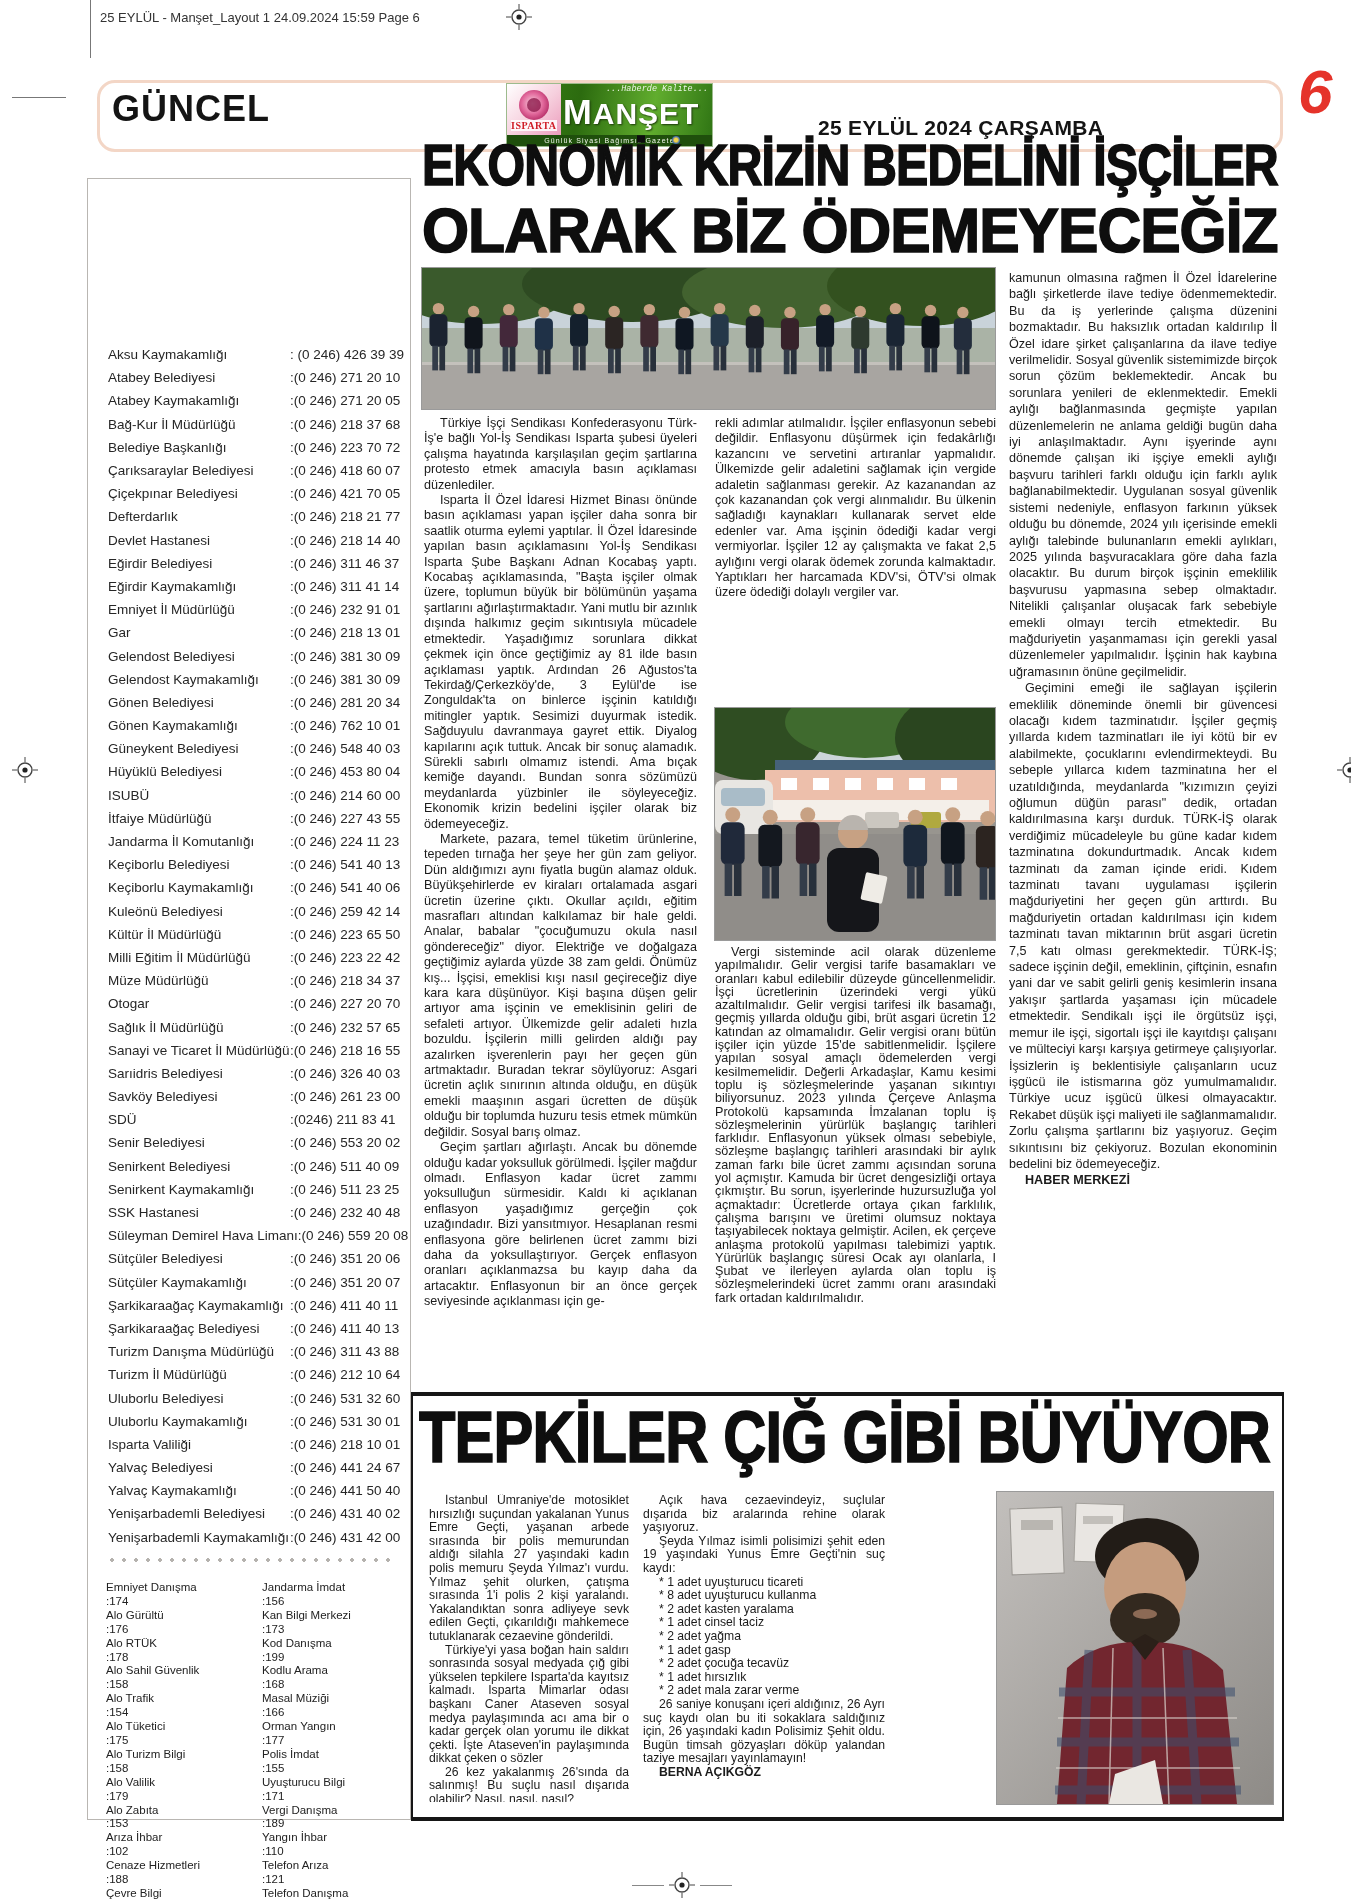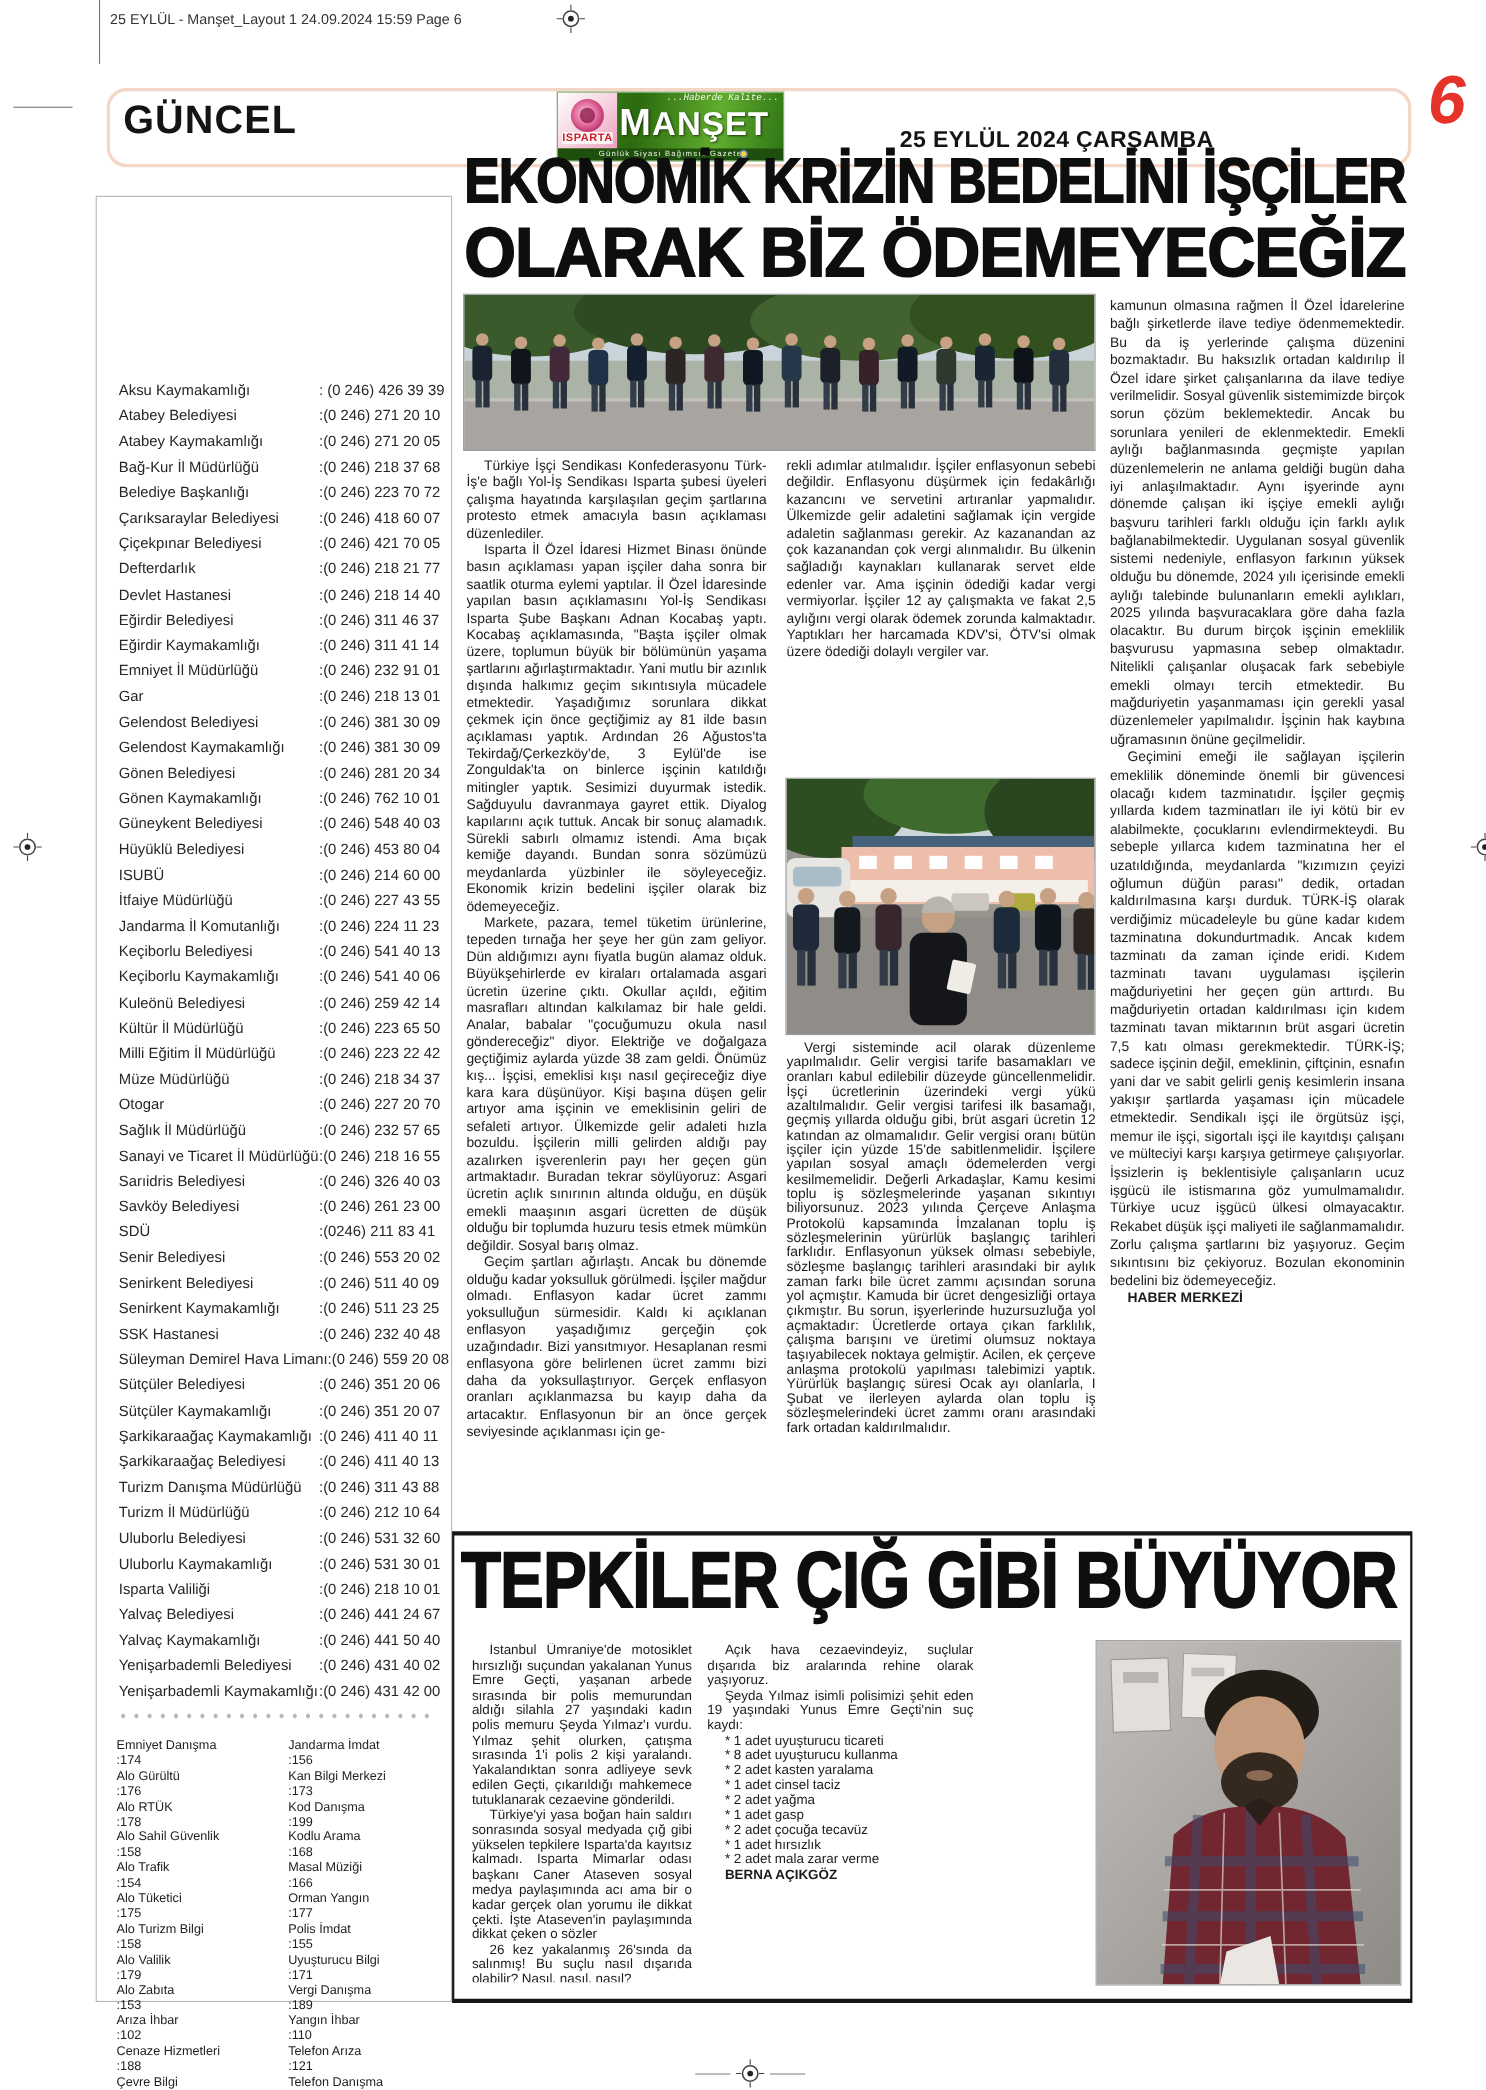--- a/index.html
+++ b/index.html
@@ -19,21 +19,21 @@
   .section-title{left:100px;top:88px;font-size:36px;font-weight:bold;letter-spacing:1px;color:#141414;}
   .date{left:806px;top:116px;font-size:21px;font-weight:bold;color:#141414;letter-spacing:.3px;}
   .page-num{left:1286px;top:56px;font-size:62px;font-weight:bold;font-style:italic;color:#e5332a;}
 
   
   .logo{left:495px;top:84px;width:205px;height:62px;background:linear-gradient(100deg,#3c8518 0%,#2c6b0f 35%,#61ad2e 70%,#2f7414 100%);
         box-shadow:0 0 0 1px #9dbb8d;overflow:hidden;}
   .logo-rose{position:absolute;left:0;top:0;width:54px;height:51px;background:linear-gradient(135deg,#ffffff 0%,#f6cfdd 55%,#ec9dbd 100%);}
   .rose1{position:absolute;left:12px;top:6px;width:30px;height:30px;border-radius:50%;background:radial-gradient(circle at 45% 45%,#f7d2e0 0%,#e2699c 45%,#b02560 80%);}
   .rose2{position:absolute;left:20px;top:14px;width:14px;height:14px;border-radius:50%;background:#8d1c4c;opacity:.8;}
-  .logo-city{position:absolute;left:4px;top:36px;width:46px;font-size:10px;font-weight:bold;color:#cf1c25;background:rgba(255,255,255,.85);text-align:right;letter-spacing:.5px;}
+  .logo-city{position:absolute;left:4px;top:36px;width:46px;font-size:10px;font-weight:bold;color:#cf1c25;background:rgba(255,255,255,.85);text-align:left;letter-spacing:.5px;font-family:Liberation Serif, serif;}
   .logo-name{position:absolute;left:56px;top:9px;width:146px;font-size:30px;line-height:38px;font-weight:bold;color:#ffffff;letter-spacing:1px;text-shadow:1px 1px 2px #1d3a0c;}
   .logo-name::first-letter{font-size:115%;}
   .logo-tag-top{position:absolute;right:4px;top:0;font-size:8.5px;font-style:italic;color:#eef6e8;font-family:Liberation Mono, monospace;}
   .logo-strip{position:absolute;left:0;bottom:0;width:100%;height:11px;background:#1f4f0c;color:#f2f7ec;font-size:7px;letter-spacing:1.1px;text-align:center;line-height:11px;}
   .logo-crest{position:absolute;right:32px;bottom:2px;width:8px;height:8px;border-radius:50%;background:radial-gradient(circle,#f4d34b 30%,#2b5fb8 70%);}
 
   
   .sidebar{left:75px;top:178px;width:322px;height:1640px;border:1px solid #b9b6b2;background:#fff;}
   .sb-head{position:absolute;left:0;top:0;width:100%;height:152px;background:linear-gradient(160deg,#f0eeec 0%,#e4e1de 60%,#d7d4d1 100%);overflow:hidden;}
   .sb-band{position:absolute;background:#a6a29d;opacity:.92;}
@@ -604,20 +604,21 @@
           <p>Şeyda Yılmaz isimli polisimizi şehit eden 19 yaşındaki Yunus Emre Geçti'nin suç kaydı:</p>
           <p>* 1 adet uyuşturucu ticareti</p>
           <p>* 8 adet uyuşturucu kullanma</p>
           <p>* 2 adet kasten yaralama</p>
           <p>* 1 adet cinsel taciz</p>
           <p>* 2 adet yağma</p>
           <p>* 1 adet gasp</p>
           <p>* 2 adet çocuğa tecavüz</p>
           <p>* 1 adet hırsızlık</p>
           <p>* 2 adet mala zarar verme</p>
+          <p>26 saniye konuşanı içeri aldığınız, 26 Ayrı suç kaydı olan bu iti sokaklara saldığınız için, 26 yaşındaki kadın Polisimiz Şehit oldu. Bugün timsah gözyaşları döküp yalandan taziye mesajları yayınlamayın!</p>
         </div>
       <p class="byline byline-center">BERNA AÇIKGÖZ</p>
     </div>
 
     <div class="photo" style="left:584px;top:96px;width:276px;height:312px">
       <svg width="276" height="312" viewBox="0 0 276 312">
         <defs>
           <linearGradient id="wall" x1="0" y1="0" x2="1" y2="1">
             <stop offset="0" stop-color="#c2bfbc"></stop>
               <stop offset="1" stop-color="#8e8b87"></stop>

